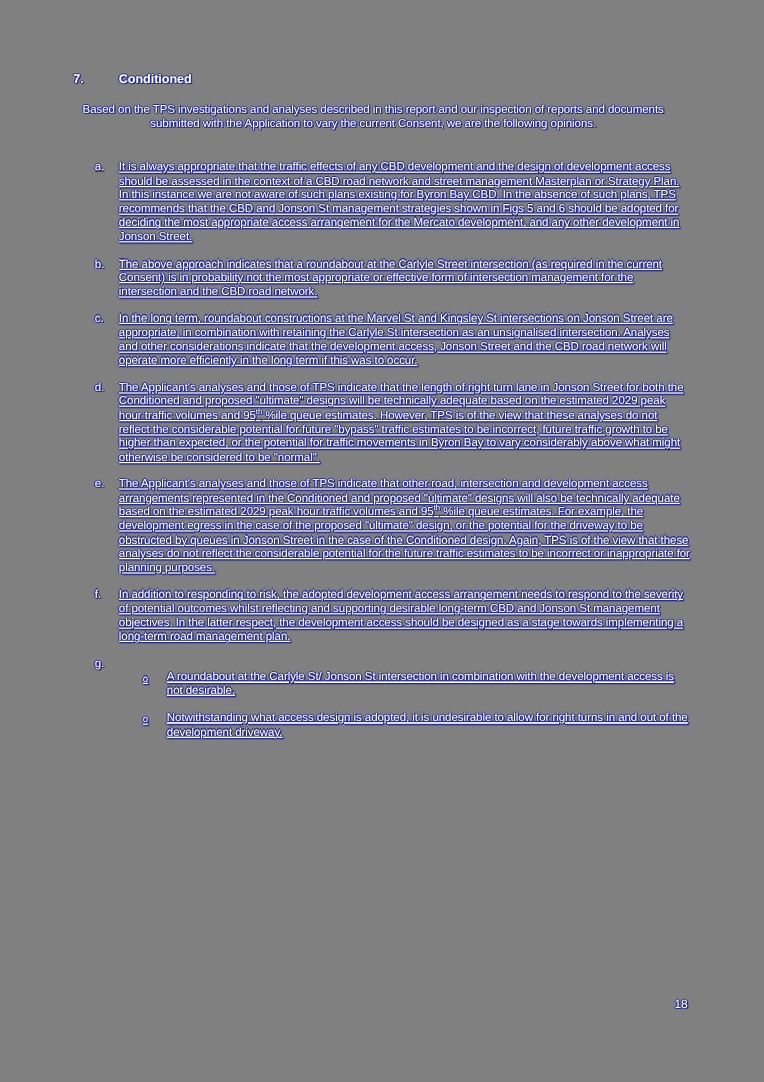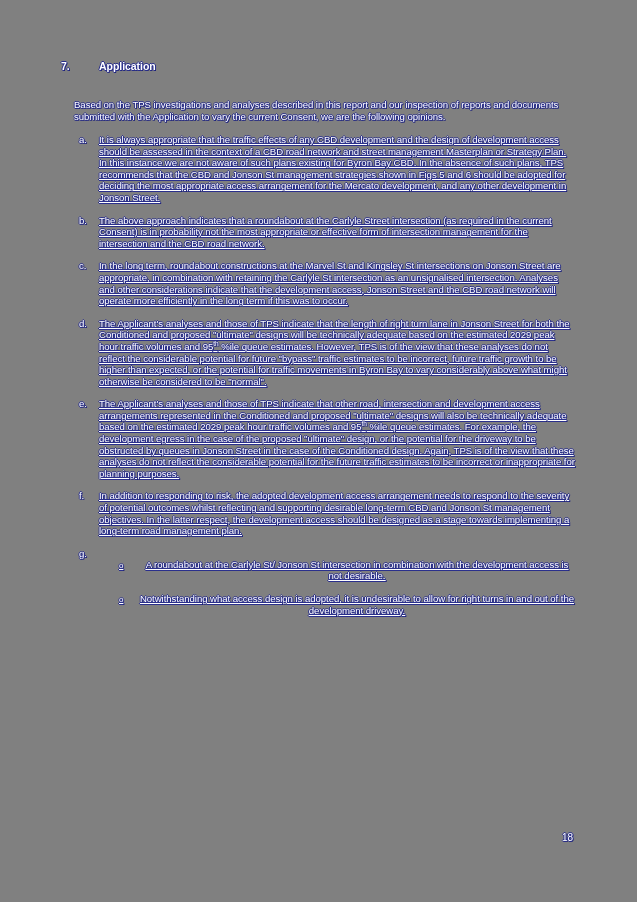--- a/index.html
+++ b/index.html
@@ -71,43 +71,42 @@
       margin-bottom: 11px;
     }
     .subitem .bullet {
       width: 20px;
       flex: none;
       font-size: 8px;
       padding-top: 1px;
     }
     .subitem .body {
       flex: 1;
-      text-align: center;
     }
     sup {
       font-size: 6.5px;
       line-height: 0;
     }
     .page-num {
       position: absolute;
       left: 562px;
       top: 832px;
       font-weight: normal;
       font-size: 10px;
     }
   </style>
 </head>
 <body>
 
 <div class="txt heading">
   <span class="num">7.</span>
-  <span>Application</span>
+  <span>Conditioned</span>
 </div>
 
-<p class="txt intro" style="margin:13px;">Based on the TPS investigations and analyses described in this report and our inspection of reports and documents submitted with the Application to vary the current Consent, we are the following opinions.</p>
+<p class="txt intro" style="margin:0;text-align:center;">Based on the TPS investigations and analyses described in this report and our inspection of reports and documents submitted with the Application to vary the current Consent, we are the following opinions.</p>
 
 <div class="list">
 
   <div class="item txt">
     <span class="letter">a.</span>
     <span class="body">It is always appropriate that the traffic effects of any CBD development and the design of development access should be assessed in the context of a CBD road network and street management Masterplan or Strategy Plan. In this instance we are not aware of such plans existing for Byron Bay CBD. In the absence of such plans, TPS recommends that the CBD and Jonson St management strategies shown in Figs 5 and 6 should be adopted for deciding the most appropriate access arrangement for the Mercato development, and any other development in Jonson Street.</span>
   </div>
 
   <div class="item txt">
     <span class="letter">b.</span>

